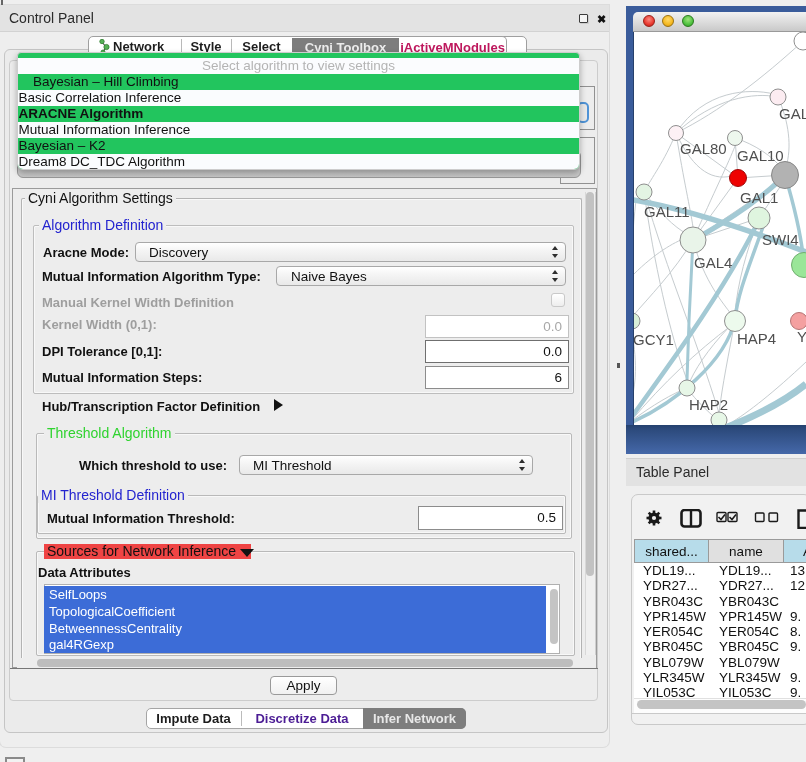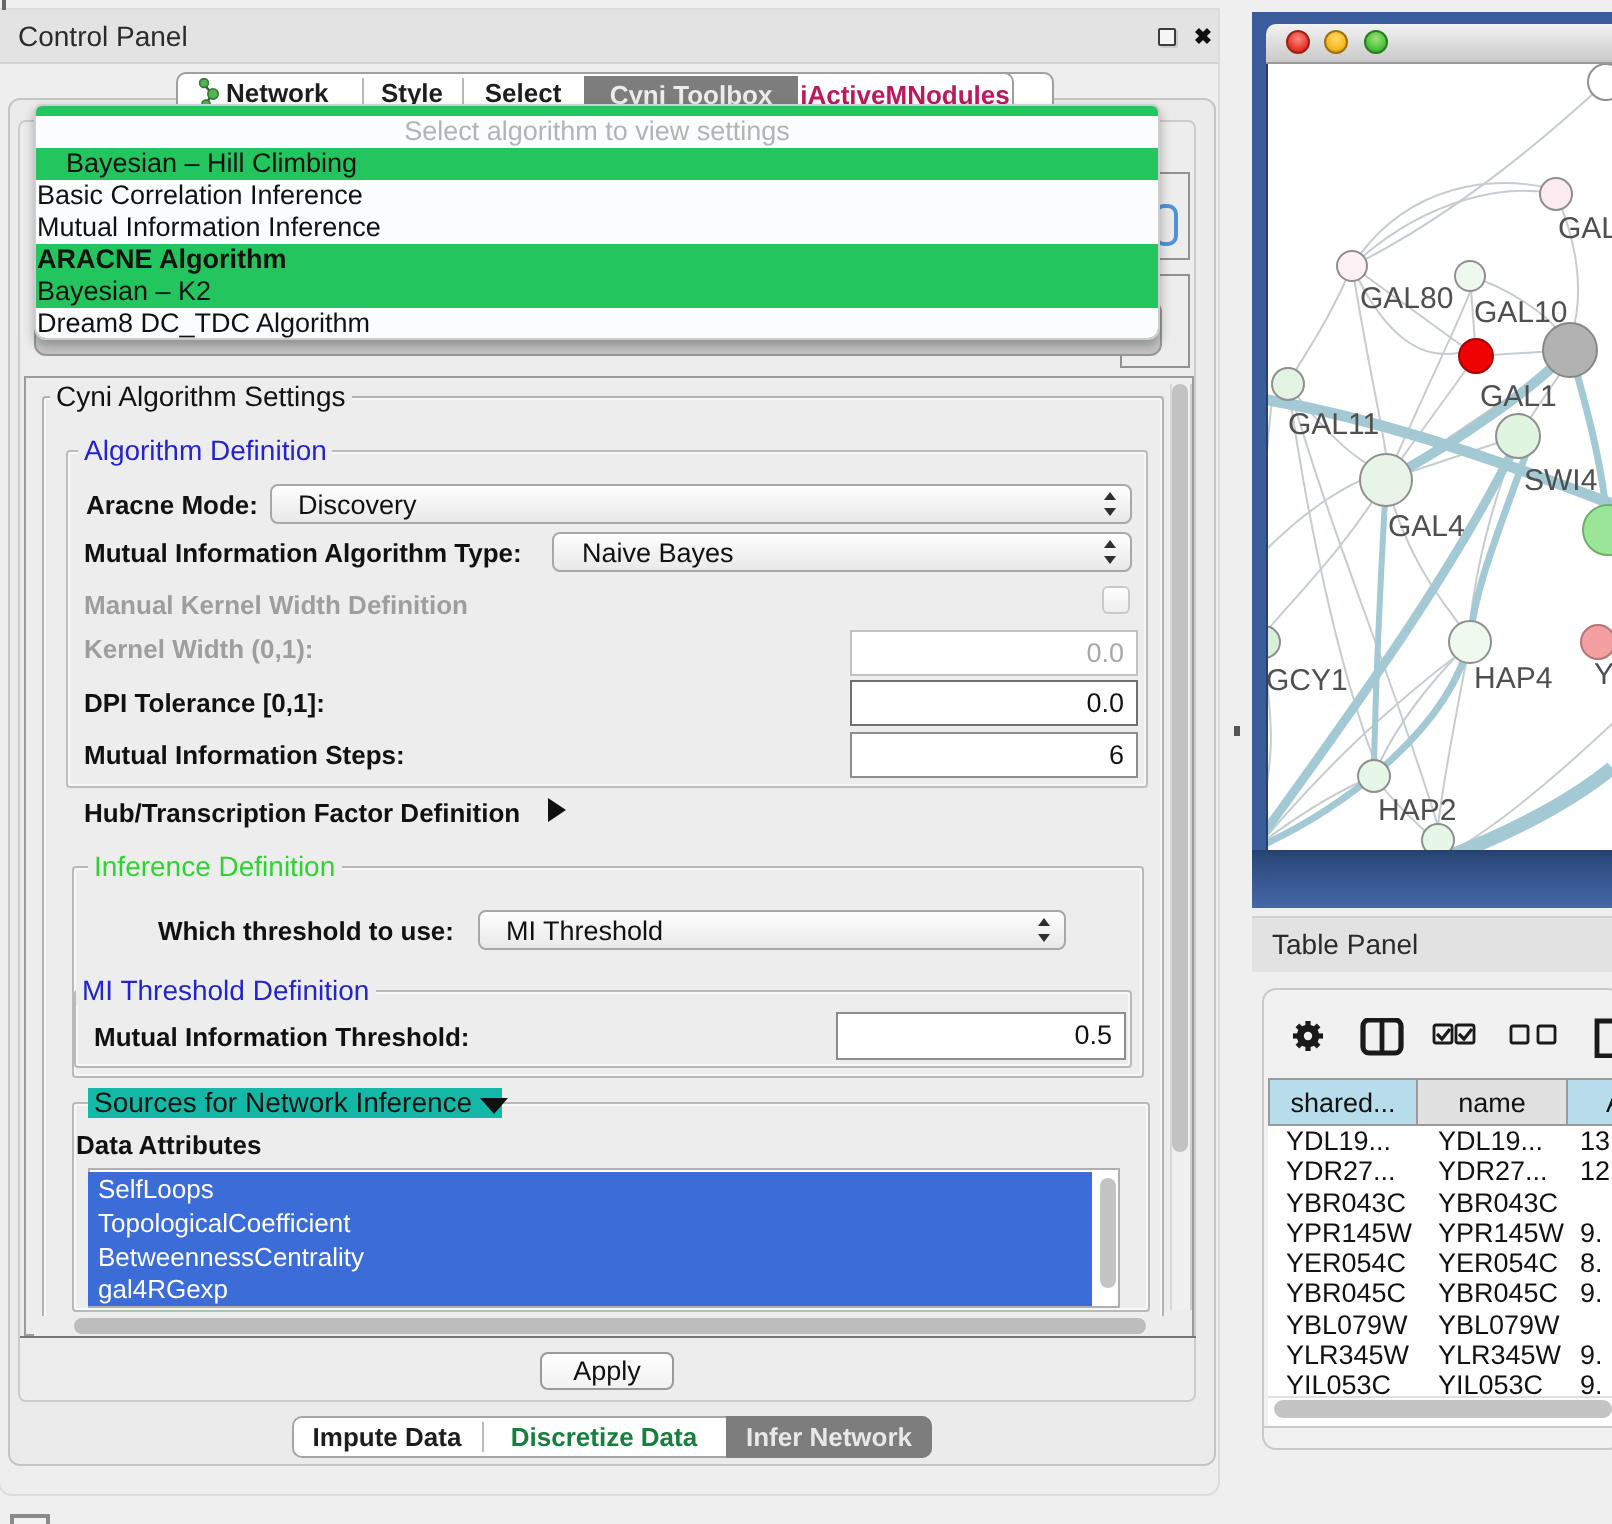--- a/index.html
+++ b/index.html
@@ -66,31 +66,31 @@
 <div class="abs field" style="left:425px; top:315px; width:144px; height:23px; border:1px solid #c2c2c2; color:#a8a8a8;">0.0</div>
 <div class="abs bold" style="left:42px; top:344px; font-size:13px; color:#111;">DPI Tolerance [0,1]:</div>
 <div class="abs field" style="left:425px; top:340px; width:144px; height:23px; border:1px solid #6f6f6f; color:#111;">0.0</div>
 <div class="abs bold" style="left:42px; top:370px; font-size:13px; color:#111;">Mutual Information Steps:</div>
 <div class="abs field" style="left:425px; top:366px; width:144px; height:23px; border:1px solid #8c8c8c; color:#111;">6</div>
 
 <div class="abs bold" style="left:42px; top:399px; font-size:13px; color:#111;">Hub/Transcription Factor Definition</div>
 <div class="abs" style="left:274px; top:399px; width:0; height:0; border-left:9px solid #111; border-top:6.5px solid transparent; border-bottom:6.5px solid transparent;"></div>
 
 <div class="abs" style="left:36px; top:433px; width:536px; height:106px; border:1px solid #b9b9b9; border-radius:2px; box-shadow:inset 0 0 0 1px #f8f8f8;"></div>
-<div class="abs" style="left:44px; top:426px; height:15px; padding:0 3px; background:#ededed; font-size:14px; color:#2fd32f; line-height:15px;">Inference Definition</div>
+<div class="abs" style="left:44px; top:426px; height:15px; padding:0 3px; background:#ededed; font-size:14px; color:#2fd32f; line-height:15px;">Threshold Algorithm</div>
 <div class="abs bold" style="left:47px; top:458px; width:180px; text-align:right; font-size:13px; color:#111;">Which threshold to use:</div>
 <div class="abs combo" style="left:239px; top:455px; width:294px; height:20px;"><span style="padding-left:13px;">MI Threshold</span></div>
 
 <div class="abs" style="left:37px; top:495px; width:529px; height:39px; border:1px solid #b9b9b9; border-radius:2px; box-shadow:inset 0 0 0 1px #f8f8f8;"></div>
 <div class="abs" style="left:38px; top:488px; height:15px; padding:0 3px; background:#ededed; font-size:14px; color:#2323cf; line-height:15px;">MI Threshold Definition</div>
 <div class="abs bold" style="left:47px; top:511px; font-size:13px; color:#111;">Mutual Information Threshold:</div>
 <div class="abs field" style="left:418px; top:506px; width:145px; height:24px; border:1px solid #8c8c8c; color:#111;">0.5</div>
 
 <div class="abs" style="left:36px; top:551px; width:539px; height:105px; border:1px solid #b9b9b9; border-radius:2px; box-shadow:inset 0 0 0 1px #f8f8f8;"></div>
-<div class="abs" style="left:44px; top:544px; height:15px; padding:0 3px; background:#14b8a6; font-size:14px; color:#111; line-height:15px;">Sources for Network Inference &nbsp;&nbsp;</div>
+<div class="abs" style="left:44px; top:544px; height:15px; padding:0 3px; background:#ef4444; font-size:14px; color:#111; line-height:15px;">Sources for Network Inference &nbsp;&nbsp;</div>
 <div class="abs" style="left:240px; top:549px; width:0; height:0; border-top:8px solid #111; border-left:7px solid transparent; border-right:7px solid transparent;"></div>
 <div class="abs bold" style="left:38px; top:565px; font-size:13px; color:#111;">Data Attributes</div>
 
 <div class="abs" style="left:44px; top:584px; width:516px; height:70px; background:#ffffff; border:1px solid #b0b0b0;"></div>
 <div class="abs" style="left:44px; top:586px; width:502px; height:67px; background:#3c6cd7;"></div>
 <div class="abs" style="left:49px; top:586px; width:300px; height:17px; line-height:17px; font-size:13px; color:#fff;">SelfLoops</div>
 <div class="abs" style="left:49px; top:603px; width:300px; height:17px; line-height:17px; font-size:13px; color:#fff;">TopologicalCoefficient</div>
 <div class="abs" style="left:49px; top:620px; width:300px; height:17px; line-height:17px; font-size:13px; color:#fff;">BetweennessCentrality</div>
 <div class="abs" style="left:49px; top:637px; width:300px; height:16px; line-height:16px; font-size:13px; color:#fff;">gal4RGexp</div>
 <div class="abs" style="left:550px; top:589px; width:8px; height:55px; background:#c4c4c4; border-radius:4px;"></div>
@@ -99,34 +99,34 @@
 <div class="abs" style="left:586px; top:192px; width:8px; height:384px; background:#c2c2c2; border-radius:4px;"></div>
 <div class="abs" style="left:17px; top:658px; width:579px; height:10px; background:#ededed;"></div>
 <div class="abs" style="left:37px; top:659px; width:536px; height:8px; background:#bdbdbd; border-radius:4px;"></div>
 <div class="abs" style="left:10px; top:668px; width:588px; height:1px; background:#767676;"></div>
 
 <div class="abs" style="left:270px; top:676px; width:67px; height:19px; background:linear-gradient(#ffffff,#f1f1f1); border:1px solid #9a9a9a; border-radius:4px; font-size:13.5px; color:#111; text-align:center; line-height:18px;">Apply</div>
 
 <div class="abs" style="left:146px; top:708px; width:320px; height:21px; background:#ffffff; border:1px solid #a5a5a5; border-radius:5px;"></div>
 <div class="abs bold" style="left:146px; top:708px; width:95px; height:21px; line-height:21px; font-size:13px; color:#1d1d1d; text-align:center;">Impute Data</div>
 <div class="abs" style="left:241px; top:711px; width:1px; height:15px; background:#bbb;"></div>
-<div class="abs bold" style="left:241px; top:708px; width:122px; height:21px; line-height:21px; font-size:13px; color:#15803d; text-align:center;">Discretize Data</div>
+<div class="abs bold" style="left:241px; top:708px; width:122px; height:21px; line-height:21px; font-size:13px; color:#4c1d95; text-align:center;">Discretize Data</div>
 <div class="abs bold" style="left:363px; top:708px; width:103px; height:21px; background:#7d7d7d; border-radius:0 5px 5px 0; line-height:21px; font-size:13px; color:#e8e8e8; text-align:center;">Infer Network</div>
 
 <div class="abs" style="left:5px; top:757px; width:20px; height:10px; border:2px solid #8a8a8a; background:#f2f2f2;"></div>
 
 <div class="abs" style="left:617px; top:363px; width:3px; height:5px; background:#555;"></div>
 
 <div class="abs" id="popup" style="left:17px; top:52px; width:563px; height:118px; background:#22c55e; border:1px solid #cdcdcd; border-radius:4px 4px 6px 6px; box-shadow:0 3px 6px rgba(0,0,0,0.3); overflow:hidden; z-index:20;">
   <div style="height:5px;"></div>
   <div style="height:16px; line-height:16px; font-size:13.5px; color:#b4b4b4; text-align:center; background:#fbfcfe;">Select algorithm to view settings</div>
   <div style="height:16px; line-height:16px; font-size:13.5px; color:#111; padding-left:15px;">Bayesian – Hill Climbing</div>
   <div style="height:16px; line-height:16px; font-size:13.5px; color:#111; padding-left:0.5px; background:#fafcfe;">Basic Correlation Inference</div>
+  <div style="height:16px; line-height:16px; font-size:13.5px; color:#111; padding-left:0.5px; font-weight:bold;">ARACNE Algorithm</div>
   <div style="height:16px; line-height:16px; font-size:13.5px; color:#111; padding-left:0.5px; background:#fafcfe;">Mutual Information Inference</div>
-  <div style="height:16px; line-height:16px; font-size:13.5px; color:#111; padding-left:0.5px; font-weight:bold;">ARACNE Algorithm</div>
   <div style="height:16px; line-height:16px; font-size:13.5px; color:#111; padding-left:0.5px;">Bayesian – K2</div>
   <div style="height:16px; line-height:16px; font-size:13.5px; color:#111; padding-left:0.5px; background:#fafcfe;">Dream8 DC_TDC Algorithm</div>
 </div>
 
 <div class="abs" style="left:626px; top:6px; width:180px; height:448px; background:#3a5c9b;"></div>
 <div class="abs" style="left:633px; top:12px; width:173px; height:20px; background:linear-gradient(#f2f2f2,#c9c9c9); border-radius:5px 0 0 0; border-bottom:1px solid #9a9a9a;"></div>
 <div class="abs" style="left:643px; top:15px; width:12px; height:12px; border-radius:50%; background:radial-gradient(circle at 50% 35%, #f98a80, #e93a30 60%, #b01a12); border:0.5px solid #9a2018;"></div>
 <div class="abs" style="left:662px; top:15px; width:12px; height:12px; border-radius:50%; background:radial-gradient(circle at 50% 35%, #ffd96a, #f5b921 60%, #c78c10); border:0.5px solid #9c7210;"></div>
 <div class="abs" style="left:682px; top:15px; width:12px; height:12px; border-radius:50%; background:radial-gradient(circle at 50% 35%, #9fe27a, #4fc240 60%, #2f8f22); border:0.5px solid #2b7a1e;"></div>
 <div class="abs" style="left:633px; top:32px; width:1px; height:393px; background:#26406b;"></div>

